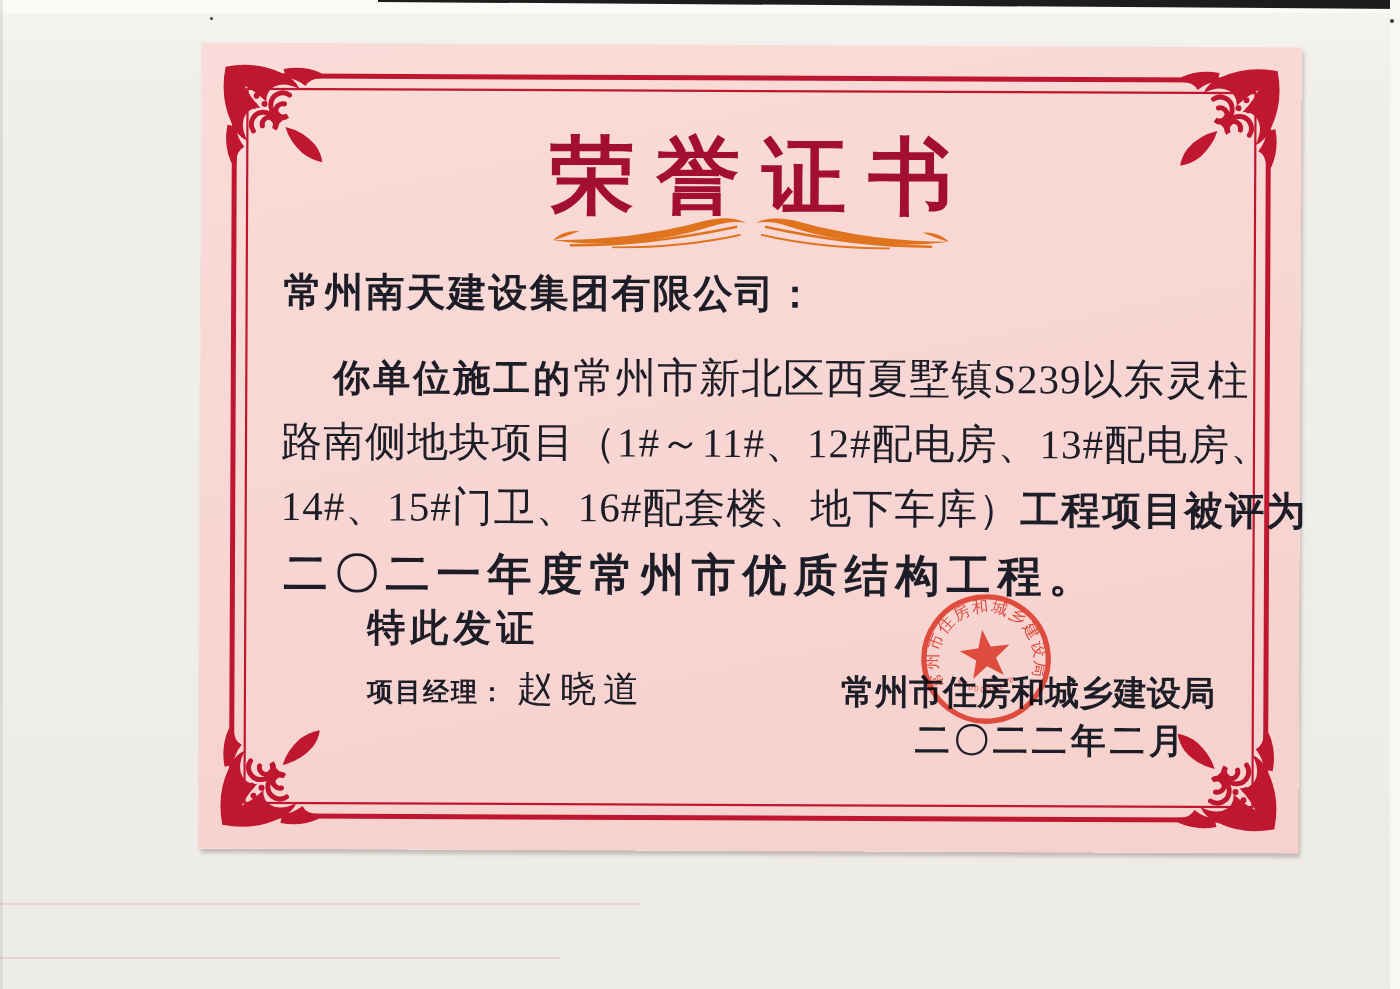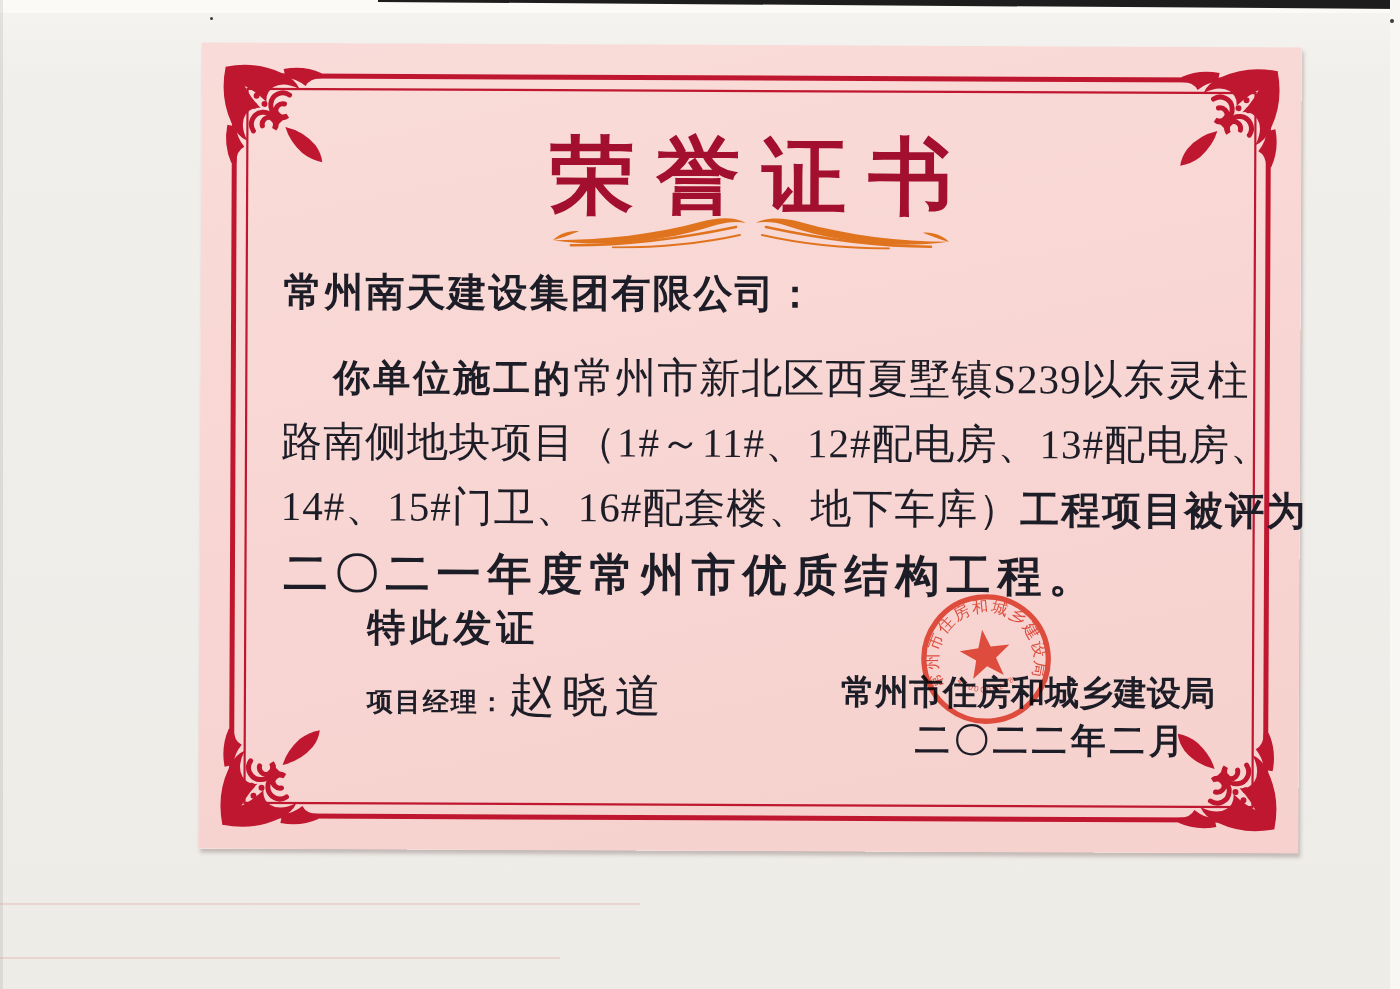--- a/index.html
+++ b/index.html
@@ -33,21 +33,21 @@
   .l1 .pfx{font-size:37px;letter-spacing:3px;vertical-align:baseline;}
   .l1 .prj{font-size:41px;letter-spacing:1px;}
   .l2{left:81px;top:371px;font-size:41px;letter-spacing:1px;}
   .l3{left:81px;top:436px;}
   .l3 .prj{font-size:41px;letter-spacing:1px;}
   .l3 .sfx{font-size:39px;letter-spacing:2px;}
   .l4{left:84px;top:501px;font-size:44px;letter-spacing:7px;}
   .closing{left:168px;top:559px;font-size:38px;letter-spacing:5px;}
   .manager{left:168px;top:621px;}
   .manager .lbl{font-size:26px;letter-spacing:2px;}
-  .manager .name{font-size:46px;letter-spacing:7px;margin-left:2px;font-weight:400;}
+  .manager .name{font-size:36px;letter-spacing:7px;margin-left:10px;font-weight:400;}
   .issuer{left:642px;top:624px;font-size:34px;letter-spacing:0px;}
   .date{left:716px;top:671px;font-size:35px;letter-spacing:4px;}
   .seal{position:absolute;left:708px;top:534px;width:158px;height:158px;
     mix-blend-mode:multiply;opacity:.86;}
 </style>
 </head>
 <body>
 
 <div class="stage">
 

